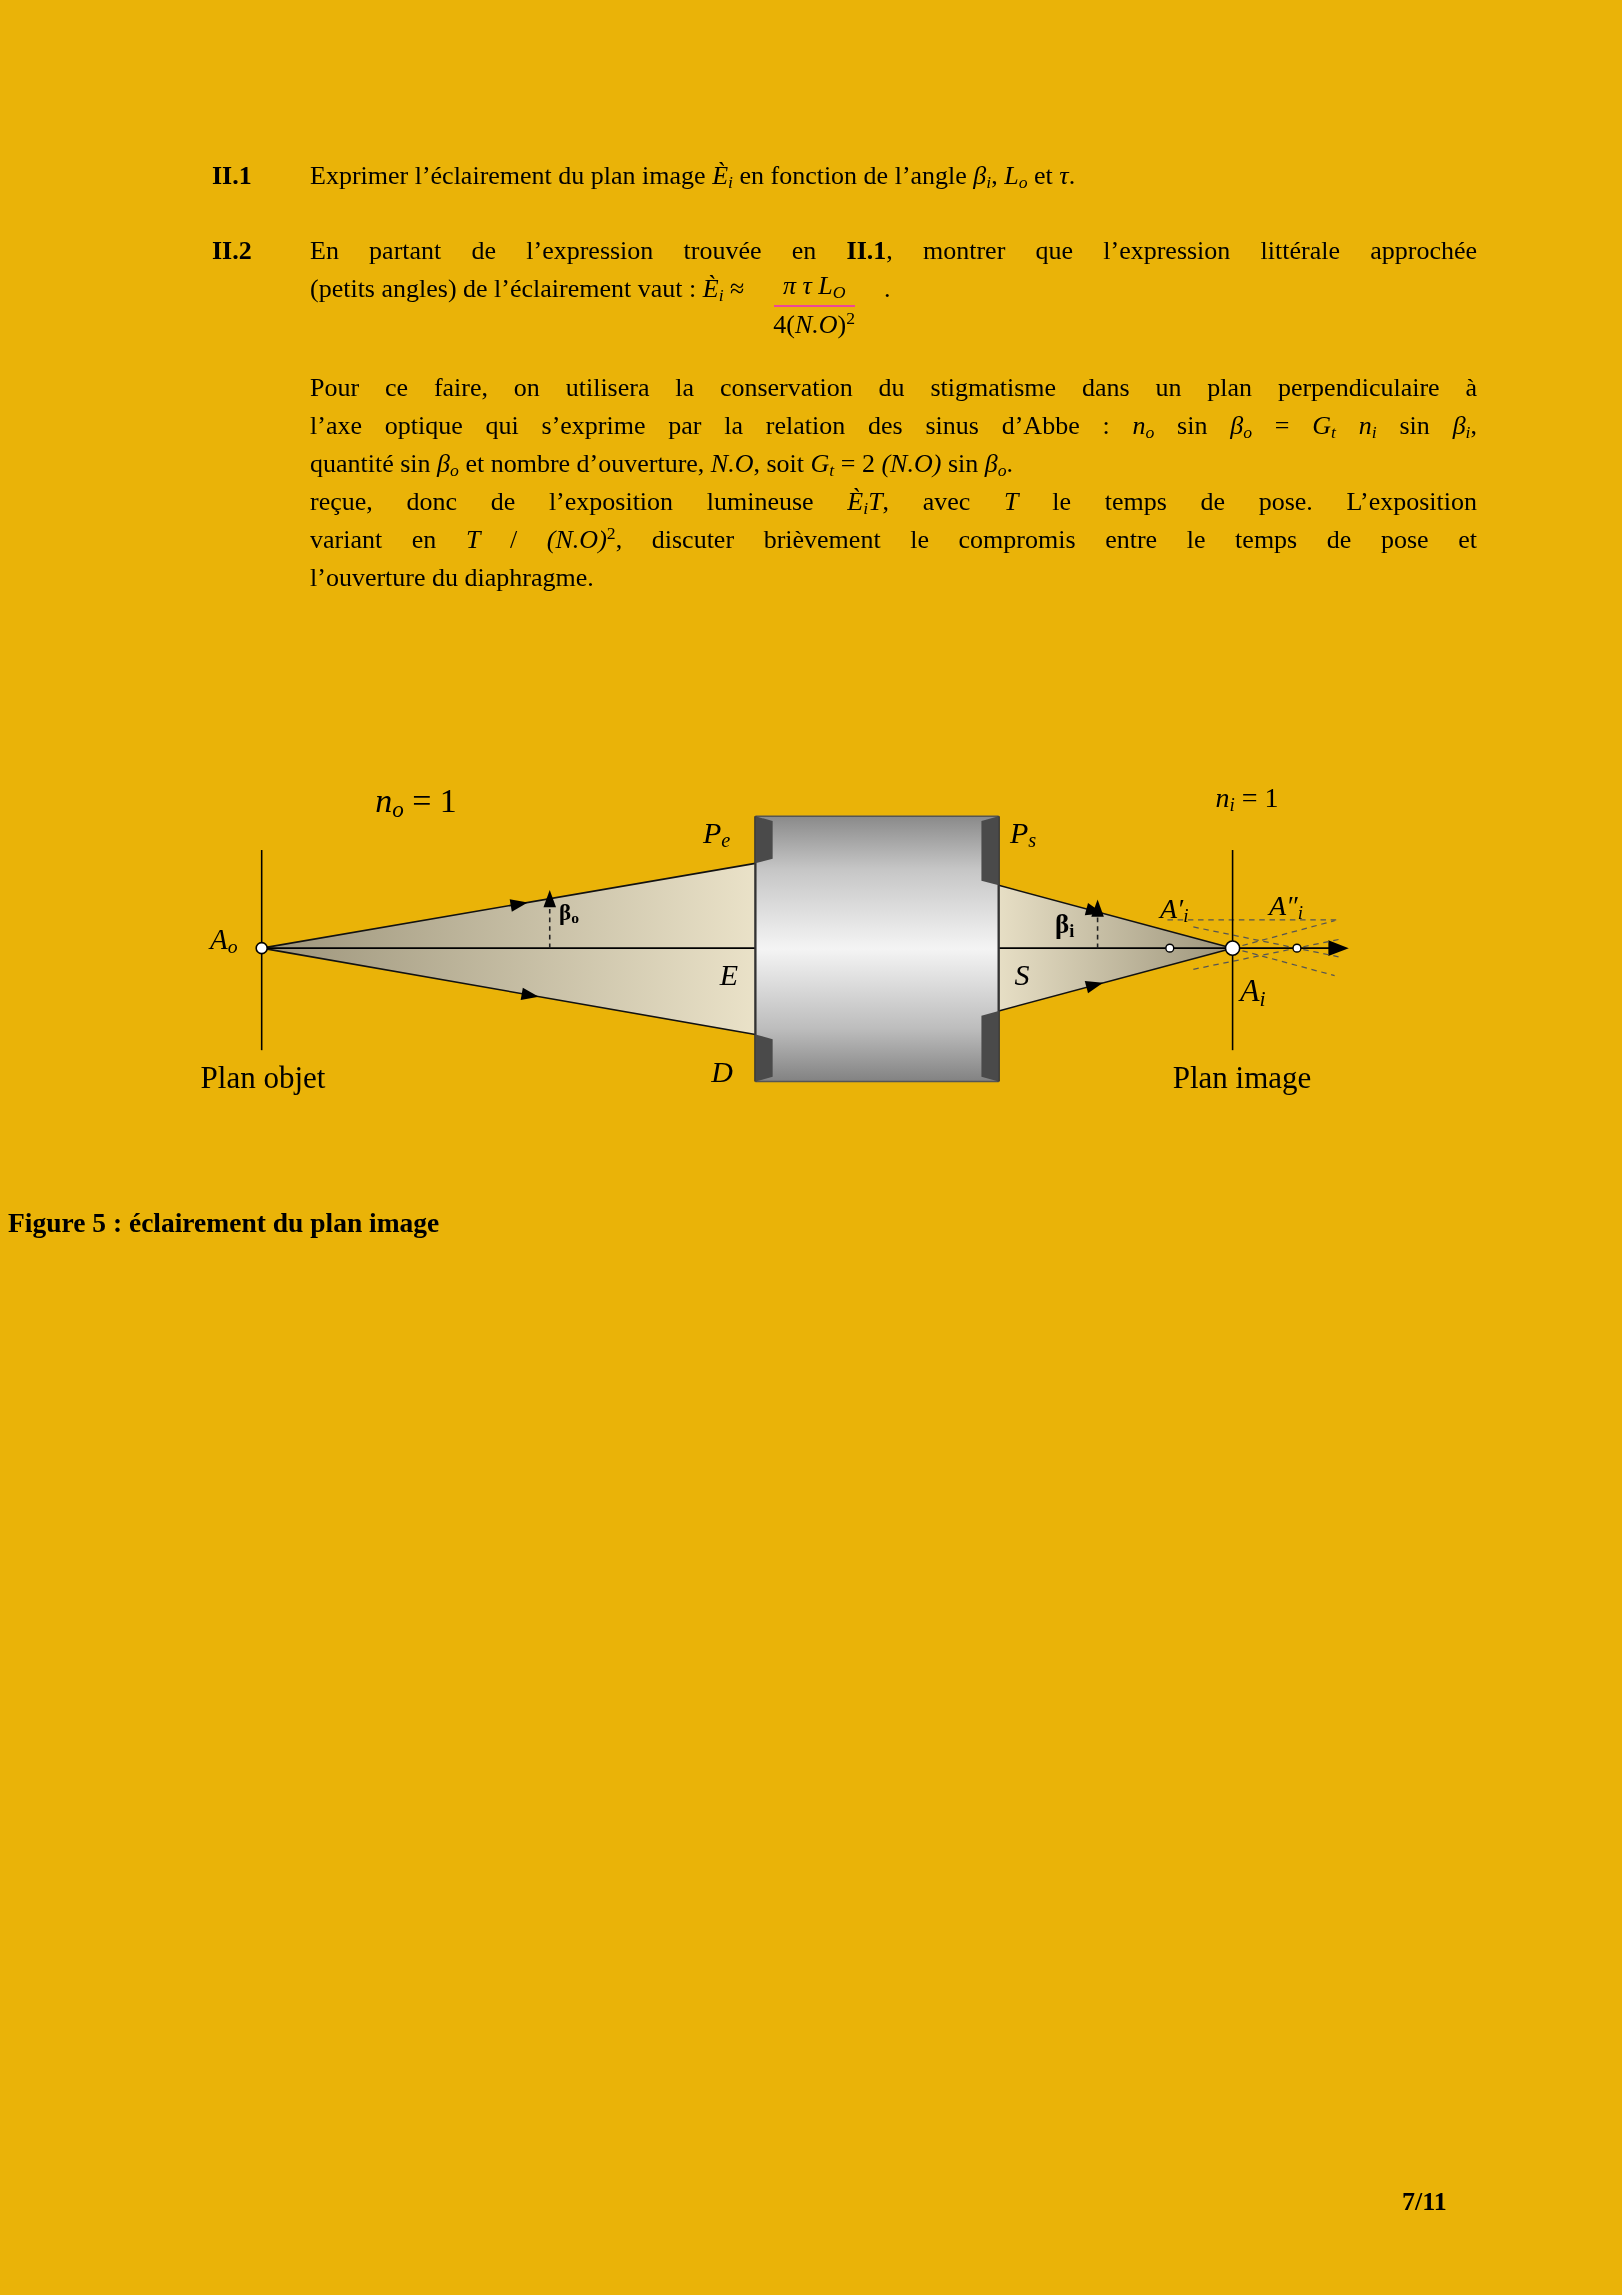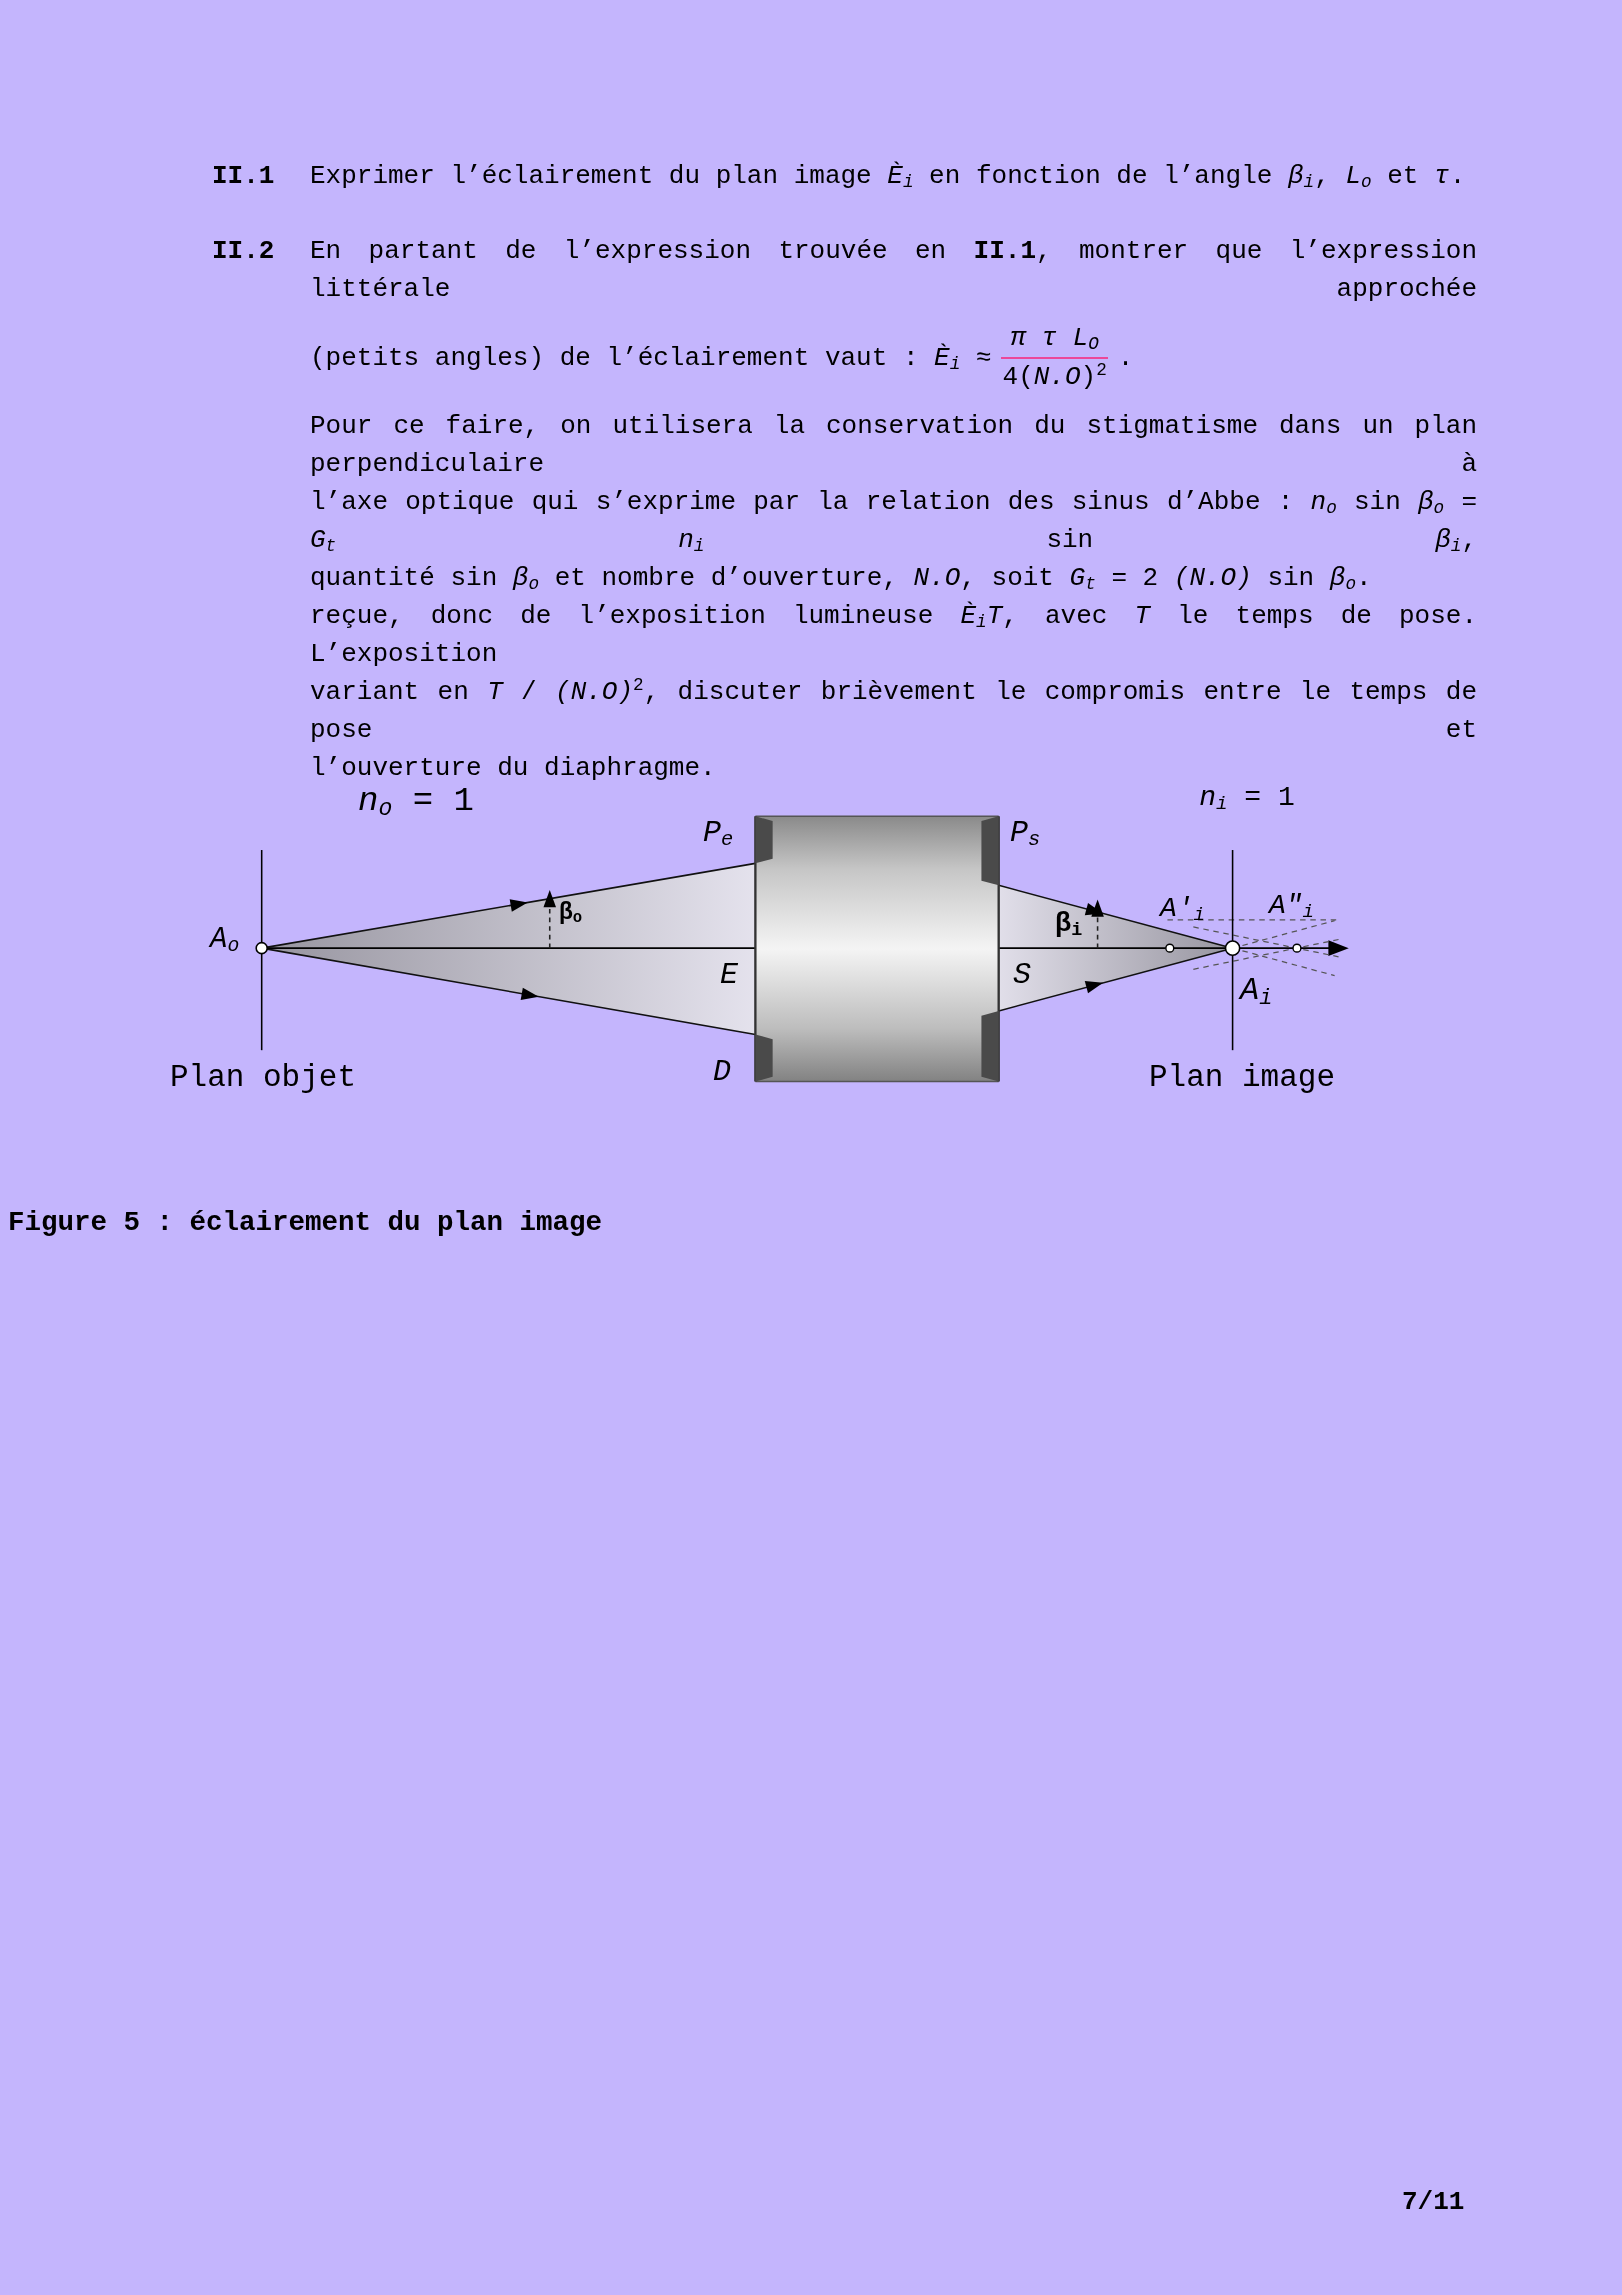--- a/index.html
+++ b/index.html
@@ -1,37 +1,37 @@
 <!DOCTYPE html>
 <html style="font-size:12.6px"><head>
 <meta charset="utf-8">
 <style>
   html,body{margin:0;padding:0;background:#e9e9e9;}
   .page{
     position:relative;
     width:1623px;height:2295px;
-    background:#c4b5fd;
-    font-family:Liberation Mono, monospace;
+    background:#eab308;
+    font-family:Liberation Serif, serif;
     color:#000;
     overflow:hidden;
   }
   .it{font-style:italic;}
   .bd{font-weight:bold;}
   sub{font-size:0.68em;vertical-align:-0.22em;line-height:0;}
   sup{font-size:0.68em;vertical-align:0.5em;line-height:0;}
 
   .qrow{position:absolute;left:212px;width:1266px;}
   .qlabel{position:absolute;left:0;top:0;font-weight:bold;font-size:26px;line-height:38px;}
   .qbody{position:absolute;left:98px;top:0;width:1167px;font-size:26px;line-height:38px;}
 
   .jline{text-align:justify;text-align-last:justify;}
   .lline{text-align:left;}
 
   .formula-line{
-    display:flex;align-items:center;height:99px;
+    display:flex;align-items:flex-start;height:99px;gap:18px;
   }
   .frac{
     display:inline-flex;flex-direction:column;align-items:center;
     margin:0 6.3px;font-size:26px;line-height:1.25;
   }
   .frac .num{padding:0 9.4px 2.4px 9.4px;border-bottom:2px solid #ec4899;text-align:center;}
   .frac .den{padding:2.4px 4.7px 0 4.7px;text-align:center;}
 
   .fig-label{position:absolute;white-space:nowrap;}
   .center-x{transform:translateX(-50%);}

